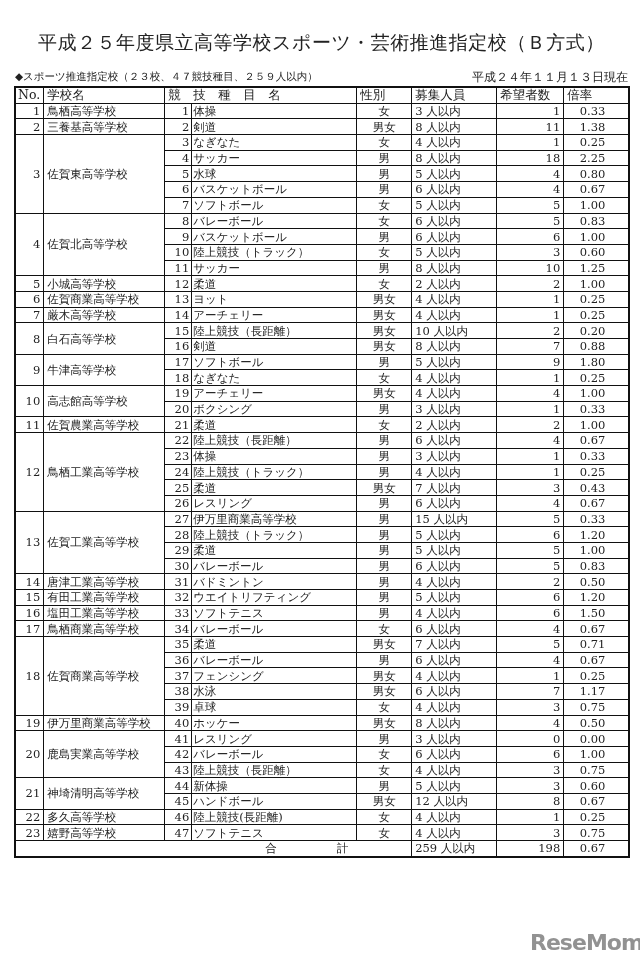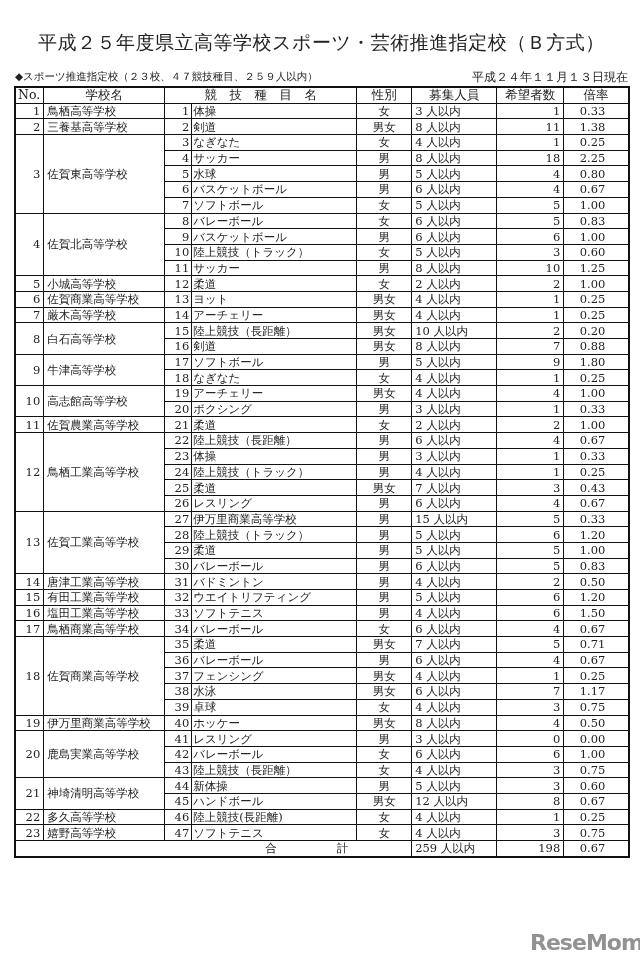--- a/index.html
+++ b/index.html
@@ -5,21 +5,21 @@
   html, body { margin:0; padding:0; background:#fff; }
   body { width:640px; height:962px; position:relative; overflow:hidden;
          font-family:"DejaVu Serif","Liberation Serif",serif; color:#222; }
   .title { position:absolute; left:38px; top:30px; font-size:19px; letter-spacing:0.5px; white-space:nowrap; }
   .sub-left { position:absolute; left:15px; top:70px; font-size:10.5px; white-space:nowrap; }
   .sub-right { position:absolute; right:12px; top:69px; font-size:12px; white-space:nowrap; }
   table.main { position:absolute; left:14px; top:86px; border-collapse:collapse;
                border:2.5px solid #111; table-layout:fixed; font-size:11.5px; }
   table.main td, table.main th { border:1.5px solid #111; padding:0 3px; height:14.7px;
                line-height:14px; white-space:nowrap; overflow:hidden; font-weight:normal; }
-  table.main th { text-align:center; font-size:12.5px; }
+  table.main th { text-align:left; font-size:12.5px; }
   .c-no { text-align:right; }
   .c-num { text-align:right; padding-right:2px !important; border-right:1.5px solid #111; }
   .c-sport { text-align:left; border-left:none !important; padding-left:1px !important; }
   .c-sex { text-align:center; }
   .c-quota { }
   .c-app { text-align:right; }
   .c-ratio { text-align:center; padding-right:10px !important; }
   .total-label { text-align:right; letter-spacing:60px; }
   .note { position:absolute; left:40px; top:993px; font-size:10px; white-space:nowrap;font-style:italic; }
   .watermark { position:absolute; left:530px; top:930px; font-family:"DejaVu Sans",sans-serif;

